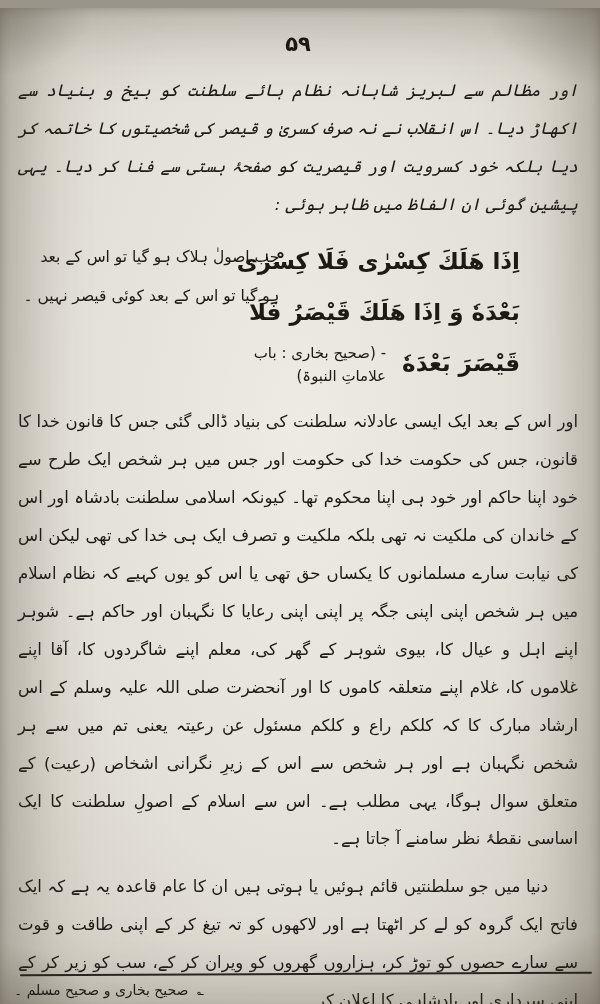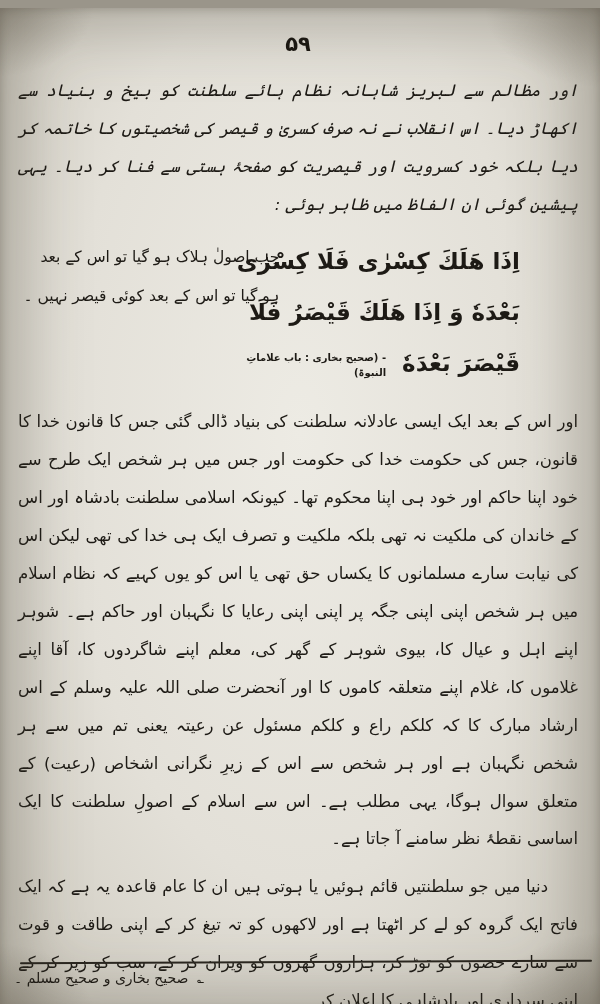--- a/index.html
+++ b/index.html
@@ -57,22 +57,22 @@
   }
   .hadith-arabic {
     width: 46%;
     font-size: 23px;
     font-weight: bold;
     line-height: 2.05;
     white-space: nowrap;
   }
   .hadith-arabic .a-row { margin-bottom: 4px; }
   .attribution {
-    font-size: 10px;
-    font-weight: bold;
+    font-size: 15px;
+    font-weight: normal;
     margin-right: 8px;
     white-space: normal;
     display: inline-block;
     vertical-align: middle;
     max-width: 150px;
     line-height: 1.5;
   }
   .hadith-translation {
     width: 47%;
     font-size: 15.5px;
@@ -81,21 +81,21 @@
     white-space: nowrap;
   }
 
   .body-para { margin-top: 12px; }
   .indent { text-indent: 30px; margin-top: 10px; }
 
   .footnote-area {
     position: absolute;
     left: 0;
     right: 0;
-    bottom: 26px;
+    bottom: 14px;
     padding: 8px 8px 0 8px;
   }
   .footnote-rule {
     height: 2px;
     background: #2a261f;
     width: 98%;
     transform: rotate(-0.25deg);
     border-radius: 2px;
   }
   .footnote {

